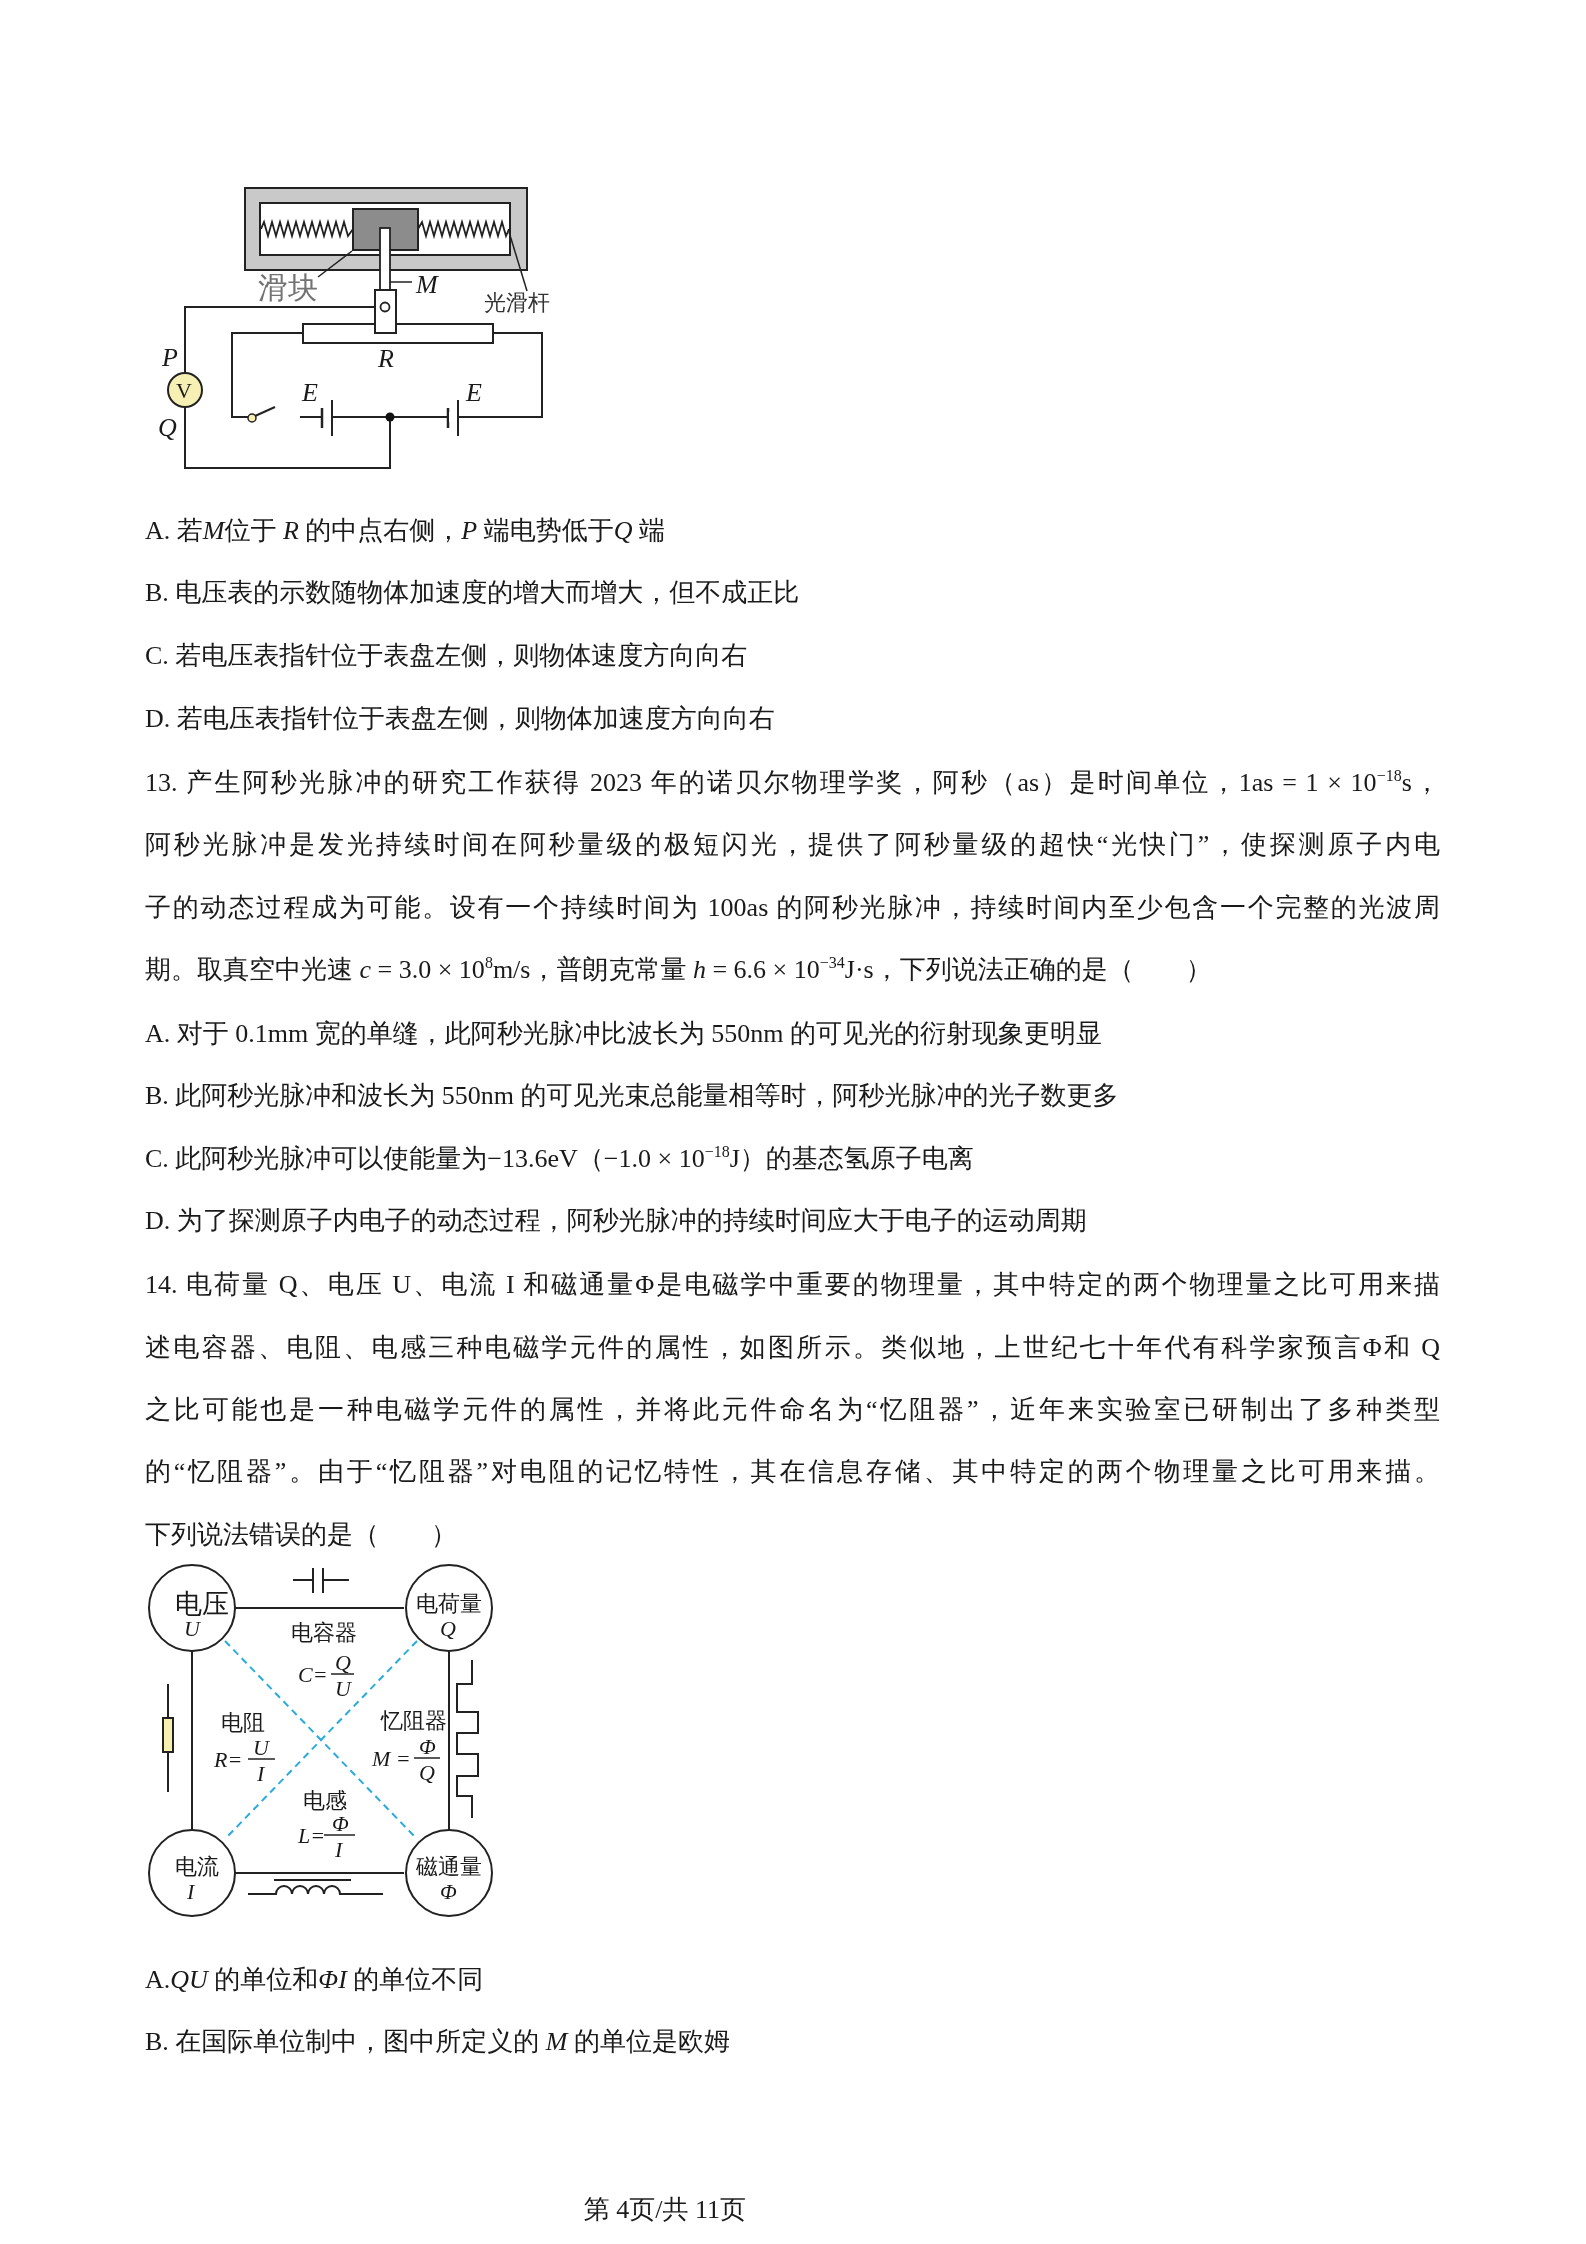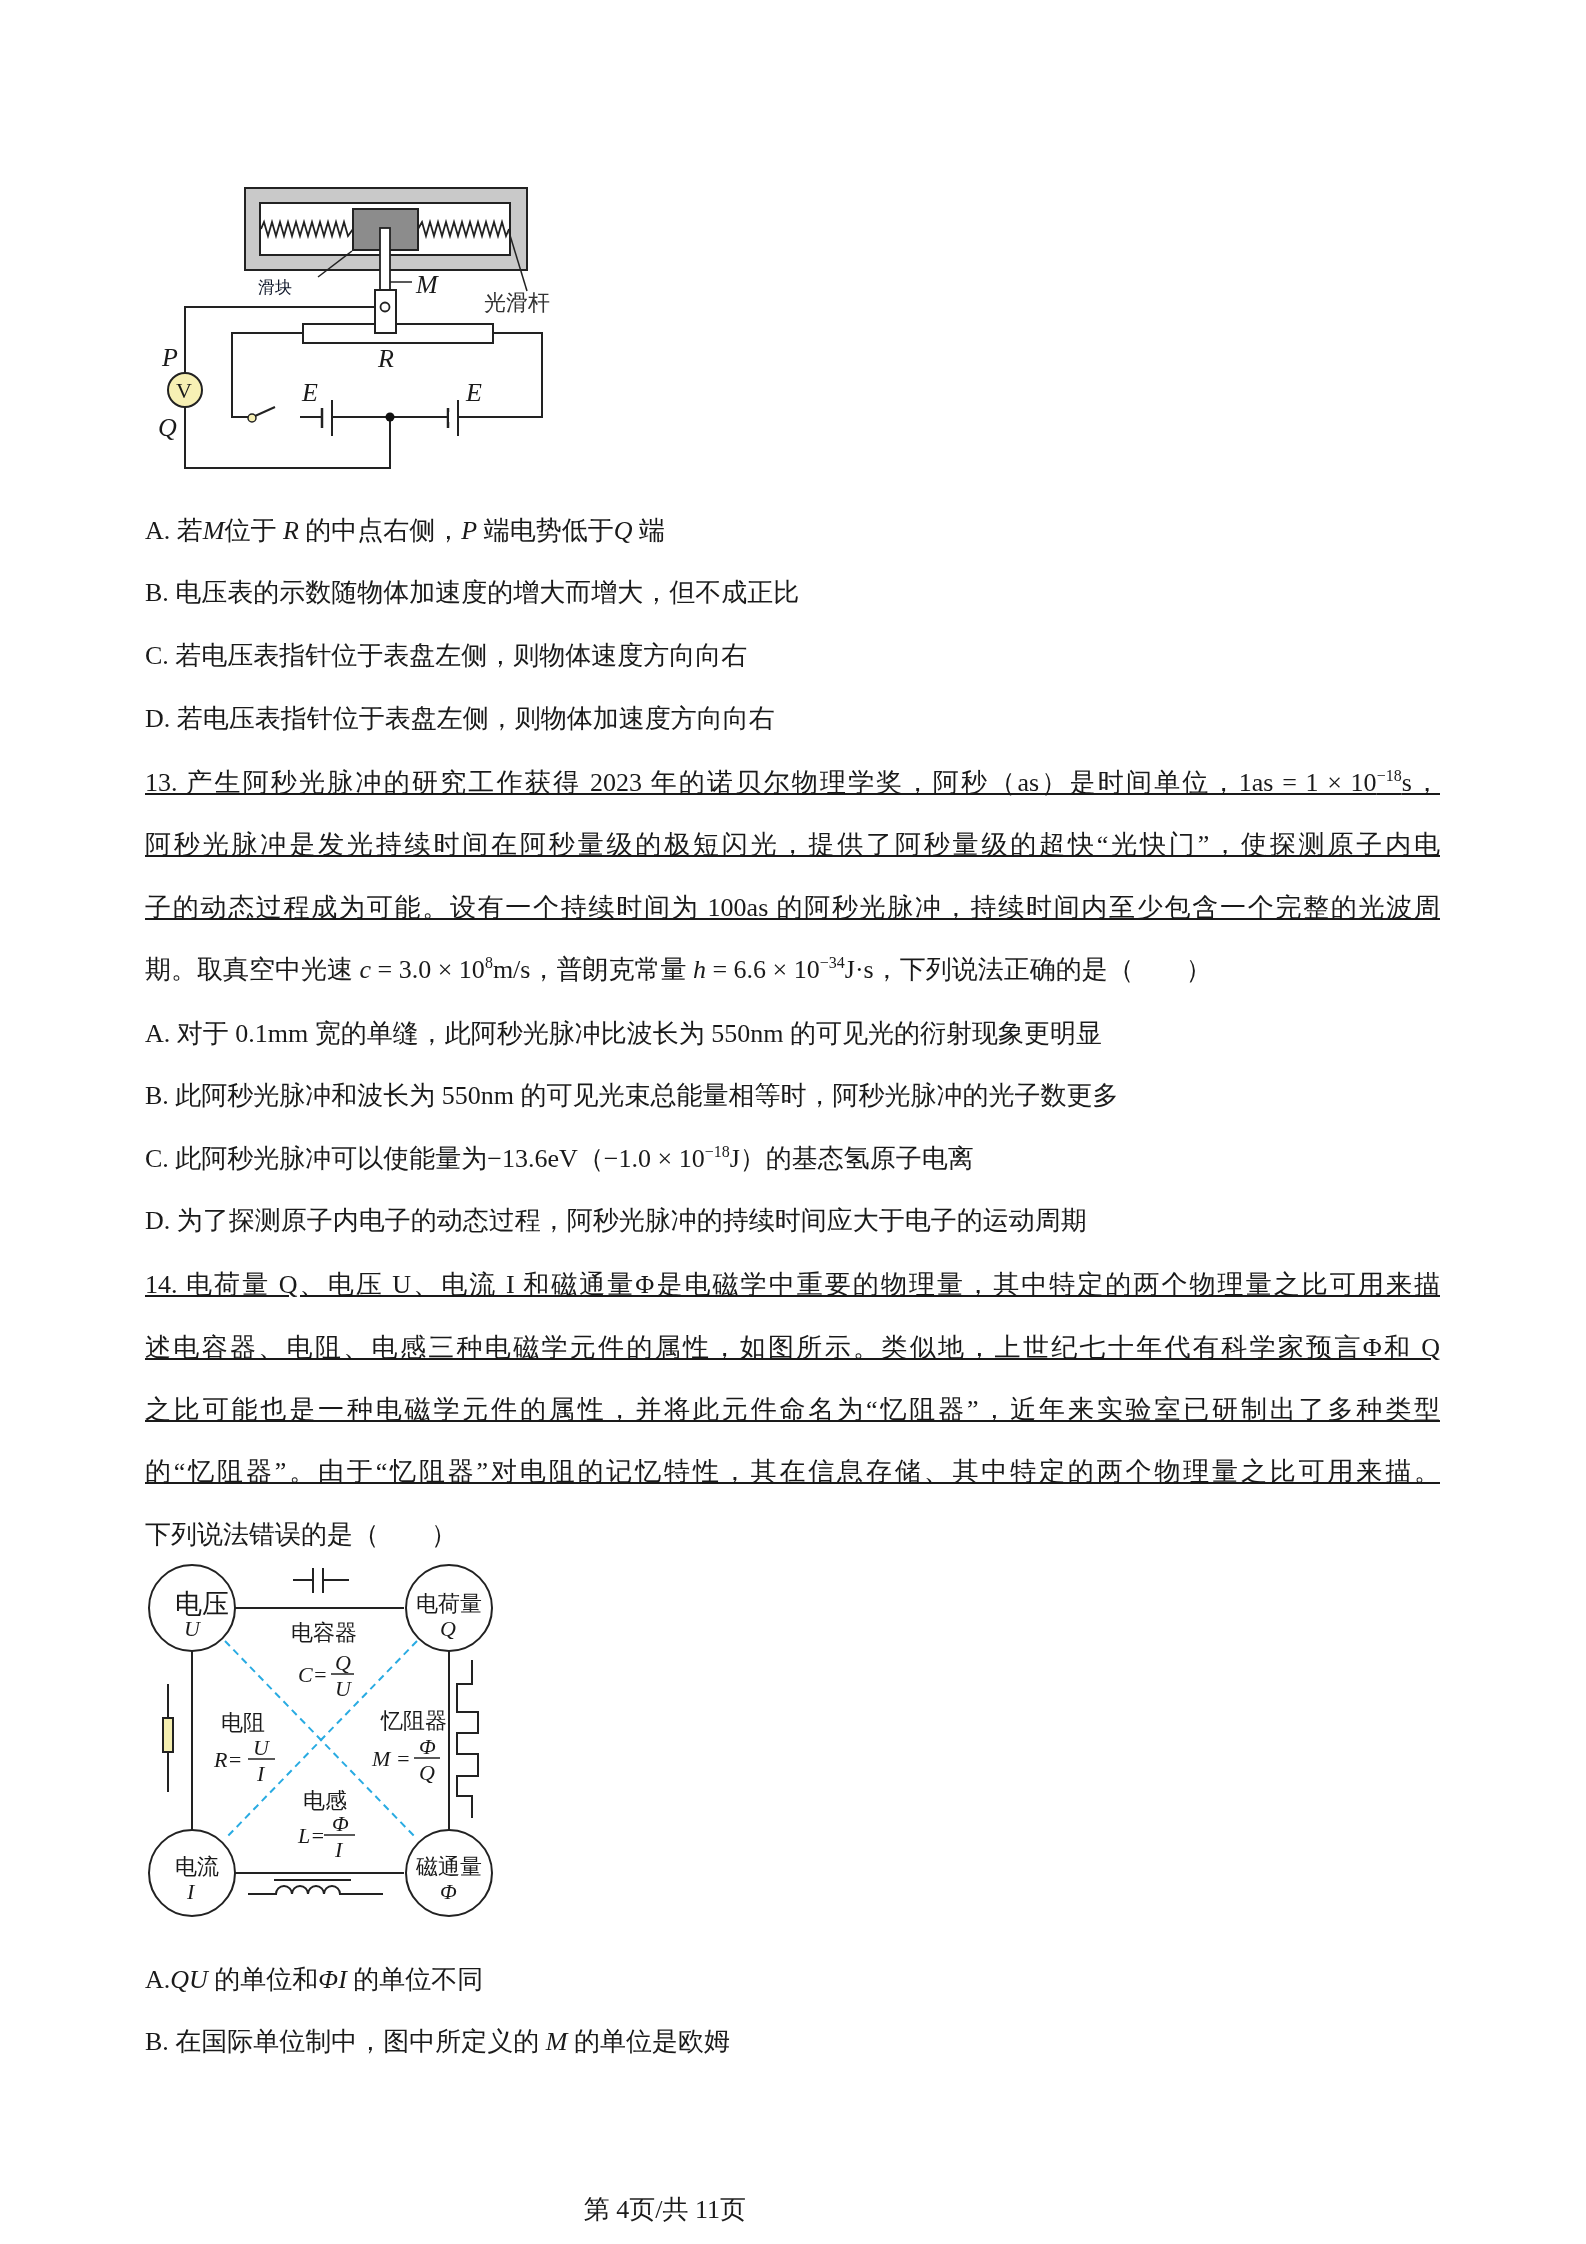--- a/index.html
+++ b/index.html
@@ -1,19 +1,19 @@
 <!DOCTYPE html>
 <html><head>
 <meta charset="utf-8">
 <style>
   html, body { margin: 0; padding: 0; background: #ffffff; }
   body { width: 1586px; height: 2244px; position: relative; overflow: hidden;
          font-family: "Liberation Serif", "DejaVu Serif", serif; color: #1a1a1a; }
   .line { position: absolute; left: 145px; font-size: 26px; line-height: 30px; white-space: nowrap; }
-  .full { width: 1295px; text-align: justify; text-align-last: justify; text-decoration: underline; }
+  .full { width: 1295px; text-align: justify; text-align-last: justify; }
   .it { font-style: italic; }
   sup { font-size: 16px; line-height: 0; vertical-align: 10px; }
   svg { position: absolute; overflow: visible; }
   .footer { position: absolute; top: 2192px; left: 0; width: 1330px; text-align: center; font-size: 26px; }
 </style>
 </head>
 <body>
 
 <svg width="1586" height="500" style="left:0;top:0;">
 
@@ -54,21 +54,21 @@
 
   <line x1="448" y1="408" x2="448" y2="428" stroke="#222" stroke-width="2.5"></line>
   <line x1="458" y1="400" x2="458" y2="436" stroke="#222" stroke-width="2"></line>
   <rect x="449" y="412" width="8" height="10" fill="#fff"></rect>
   <line x1="390" y1="417" x2="448" y2="417" stroke="#222" stroke-width="2"></line>
   <circle cx="390" cy="417" r="4.5" fill="#111"></circle>
 
   <circle cx="185" cy="390" r="17" fill="#f7f0b4" stroke="#222" stroke-width="2"></circle>
 </svg>
 
-<span class="line" style="left:258px;top:273px;font-size:17px;color:#0f172a;">滑块</span>
+<span class="line" style="left:258px;top:273px;font-size:30px;color:#737373;">滑块</span>
 <span class="line it" style="left:416px;top:270px;font-size:26px;">M</span>
 <span class="line" style="left:484px;top:288px;font-size:22px;color:#333;">光滑杆</span>
 <span class="line it" style="left:378px;top:344px;font-size:26px;">R</span>
 <span class="line it" style="left:162px;top:343px;font-size:26px;">P</span>
 <span class="line it" style="left:158px;top:413px;font-size:26px;">Q</span>
 <span class="line" style="left:176px;top:376px;font-size:22px;">V</span>
 <span class="line it" style="left:302px;top:378px;font-size:26px;">E</span>
 <span class="line it" style="left:466px;top:378px;font-size:26px;">E</span>
 
 <div class="line" style="top:516px;">

